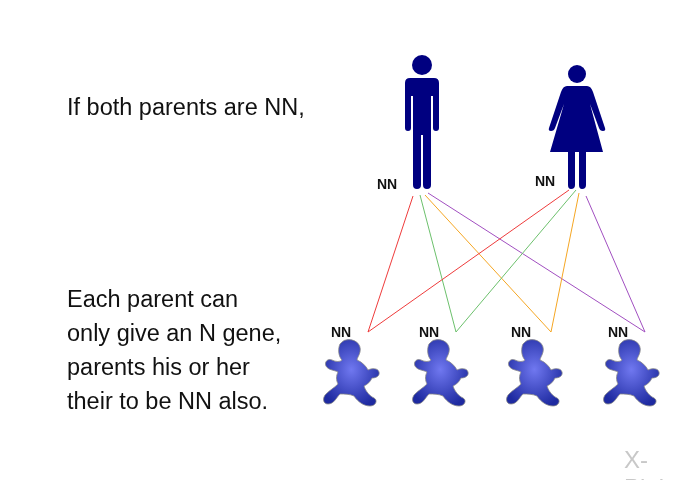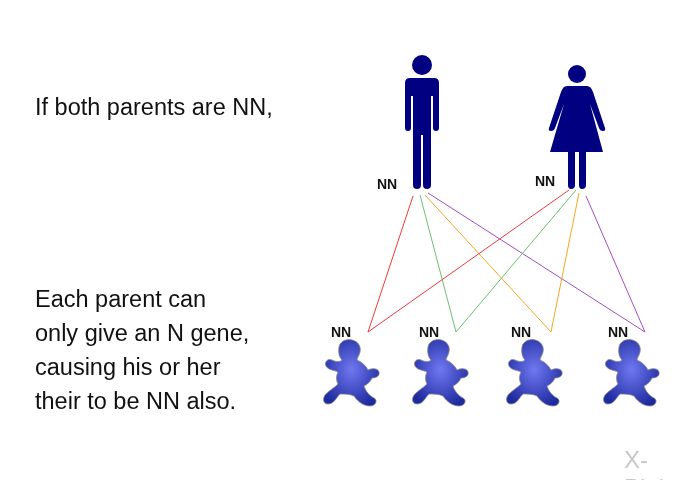--- a/index.html
+++ b/index.html
@@ -1,35 +1,35 @@
 <!DOCTYPE html>
 <html><head>
 <meta charset="utf-8">
 <style>
   html, body { margin:0; padding:0; background:#ffffff; }
   body { width:700px; height:480px; position:relative; overflow:hidden; font-family:"Liberation Sans", sans-serif; }
   .para { position:absolute; left:35px; font-size:23.5px; line-height:34px; color:#111; }
-  .para div { white-space:nowrap; }
+  .para div { white-space:nowrap;margin-left:32px; }
   #p1 { top:90px; }
   #p2 { top:282px; }
   svg { position:absolute; left:0; top:0; }
   .nn { font-family:"Liberation Sans", sans-serif; font-weight:bold; font-size:14px; fill:#111; }
   .logo { position:absolute; left:624px; top:446px; font-size:24px; color:#c8c8c8; font-family:"Liberation Sans", sans-serif; }
 </style>
 </head>
 <body>
 
 <div class="para" id="p1">
   <div>If both parents are NN,</div>
 </div>
 
 <div class="para" id="p2">
   <div>Each parent can</div>
   <div>only give an N gene,</div>
-  <div>causing his or her</div>
+  <div>parents his or her</div>
   <div>their to be NN also.</div>
 </div>
 
 <svg width="700" height="480" viewBox="0 0 700 480">
   <defs>
     <radialGradient id="babyGrad" cx="50%" cy="45%" r="60%">
       <stop offset="0%" stop-color="#7078f0"></stop>
       <stop offset="100%" stop-color="#1e2aa0"></stop>
     </radialGradient>
     <g id="baby">

